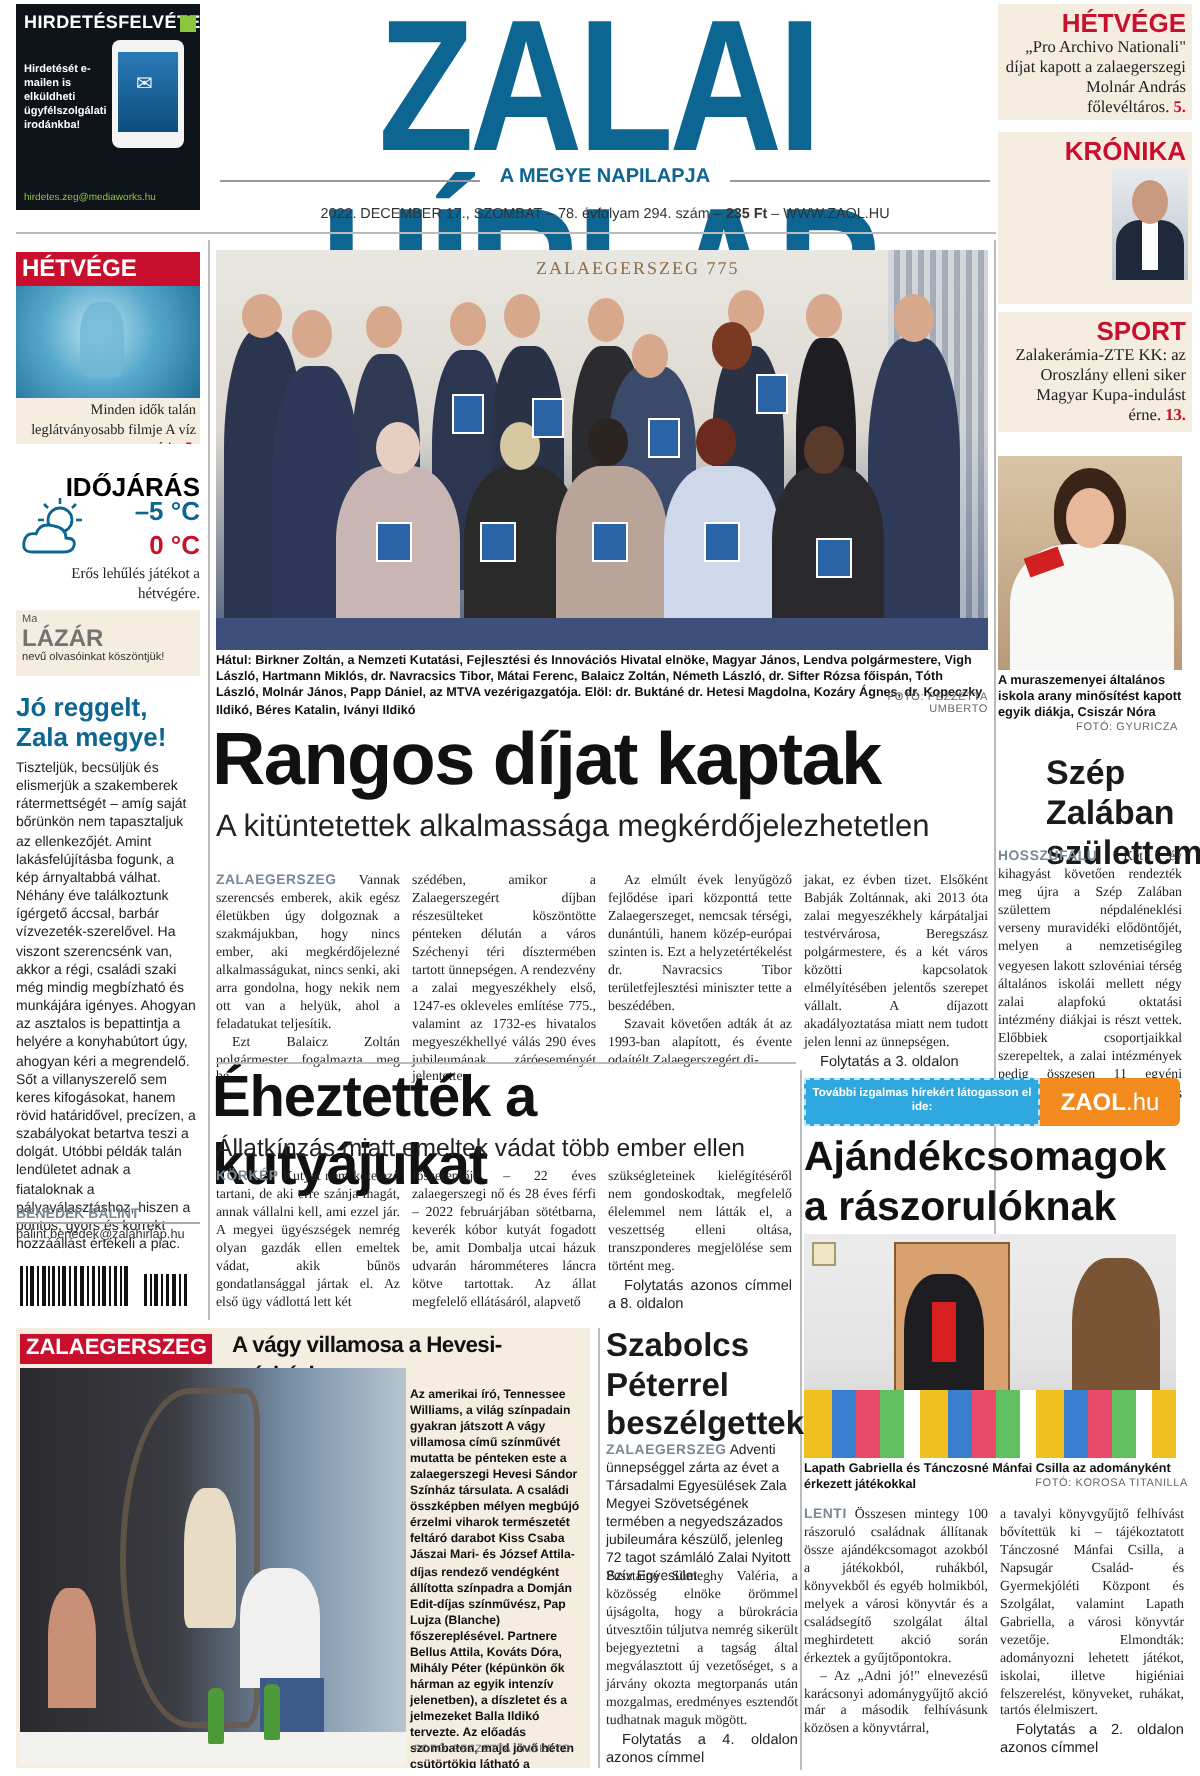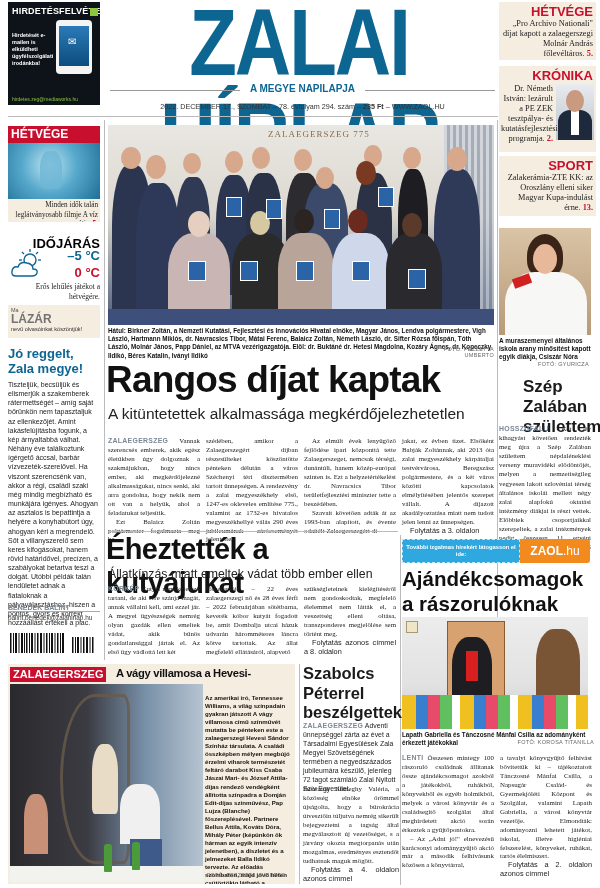--- a/index.html
+++ b/index.html
@@ -166,21 +166,20 @@
   <div class="sec-title">HÉTVÉGE</div>
   <div class="rtext"><span>„Pro Archivo Nationali" díjat kapott a zalaegerszegi Molnár András főlevéltáros.</span> <span class="pg">5.</span></div>
 </div>
 <div id="r-kronika" class="abs rbox">
   <div class="sec-title" style="padding:2px 3px 0 0;">KRÓNIKA</div>
   <div class="photo">
       <div class="suit"></div>
       <div class="shirt"></div>
       <div class="head"></div>
     </div>
-  <div class="rtext" style="position:absolute;left:2px;top:18px;width:52px;"><span>Dr. Németh István: lezárult a PE ZEK tesztpálya- és kutatásfejlesztési programja.</span> <span class="pg">2.</span></div>
 </div>
 <div id="r-sport" class="abs rbox" style="padding:2px 3px;">
   <div class="sec-title">SPORT</div>
   <div class="rtext"><span>Zalakerámia-ZTE KK: az Oroszlány elleni siker Magyar Kupa-indulást érne.</span> <span class="pg">13.</span></div>
 </div>
 
 <div id="r-girl-photo" class="abs">
   <div class="hair"></div>
     <div class="blouse"></div>
     <div class="face"></div>

